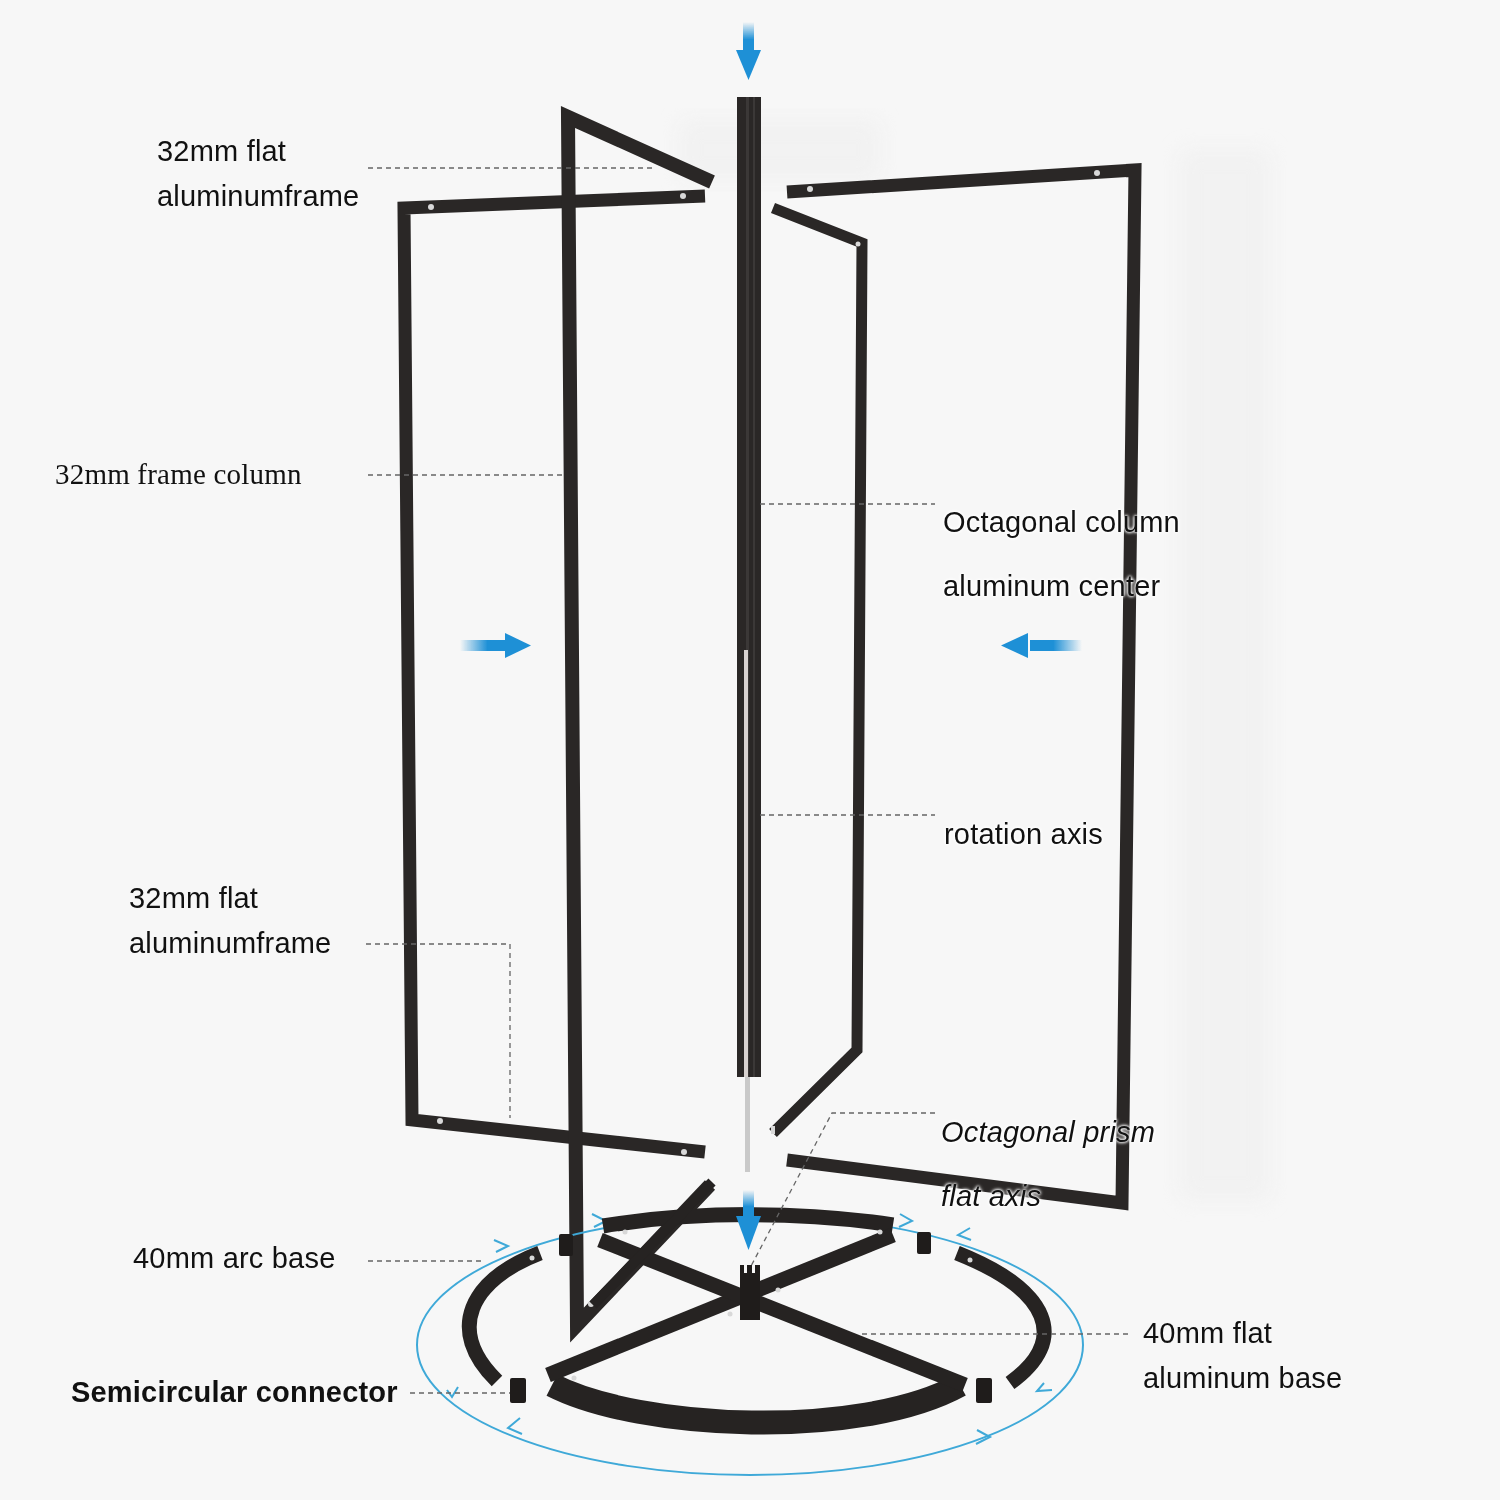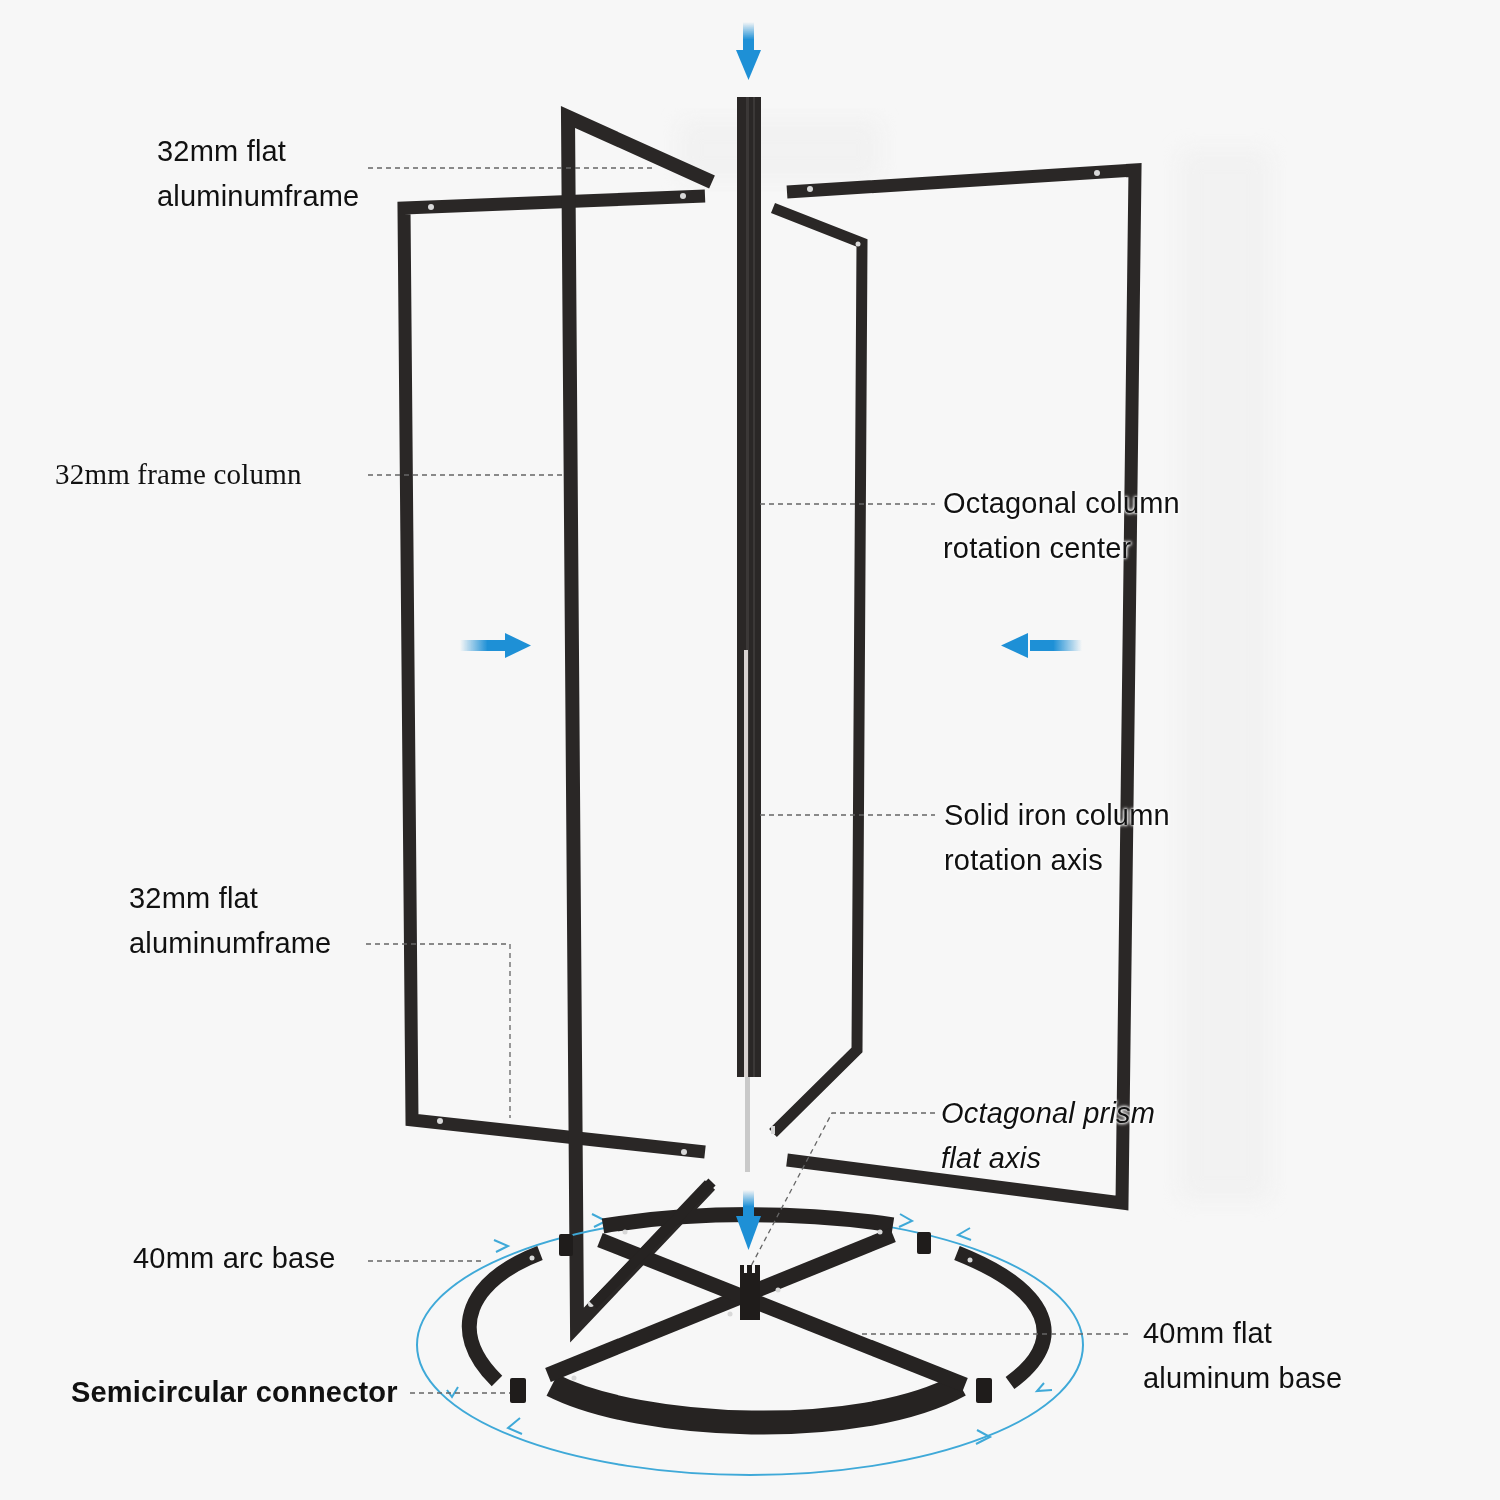--- a/index.html
+++ b/index.html
@@ -12,21 +12,21 @@
   .stage svg.art { position: absolute; left: 0; top: 0; }
   .label {
     position: absolute;
     font-size: 29px;
     line-height: 45px;
     color: #111;
     white-space: nowrap;
     letter-spacing: 0.2px;
   }
   .label span { display: block; }
-  .label.halo span { text-shadow: 0 0 3px #fff, 0 0 3px #fff, 0 0 4px #fff; }
+  .label.halo span { text-shadow: 0 0 3px #fff, 0 0 3px #fff, 0 0 4px #fff; margin-top: 19px; }
 </style>
 </head>
 <body>
 
 <div class="stage">
 
   <svg class="art" width="1500" height="1500" viewBox="0 0 1500 1500">
     <defs>
       <linearGradient id="arrowFadeDown" x1="0" y1="0" x2="0" y2="1">
         <stop offset="0" stop-color="#1e90d6" stop-opacity="0"></stop>
@@ -179,25 +179,24 @@
     <span>32mm flat</span>
     <span>aluminumframe</span>
   </div>
 
   <div class="label" style="left:55px; top:452px;font-family:Liberation Serif, serif;">
     <span>32mm frame column</span>
   </div>
 
   <div class="label halo" style="left:943px; top:481px;">
     <span>Octagonal column</span>
-    <span>rotation center</span>
+    <span>aluminum center</span>
   </div>
 
   <div class="label halo" style="left:944px; top:793px;">
-    <span>Solid iron column</span>
     <span>rotation axis</span>
   </div>
 
   <div class="label" style="left:129px; top:876px;">
     <span>32mm flat</span>
     <span>aluminumframe</span>
   </div>
 
   <div class="label halo" style="left:941px; top:1091px;font-style:italic;">
     <span>Octagonal prism</span>

